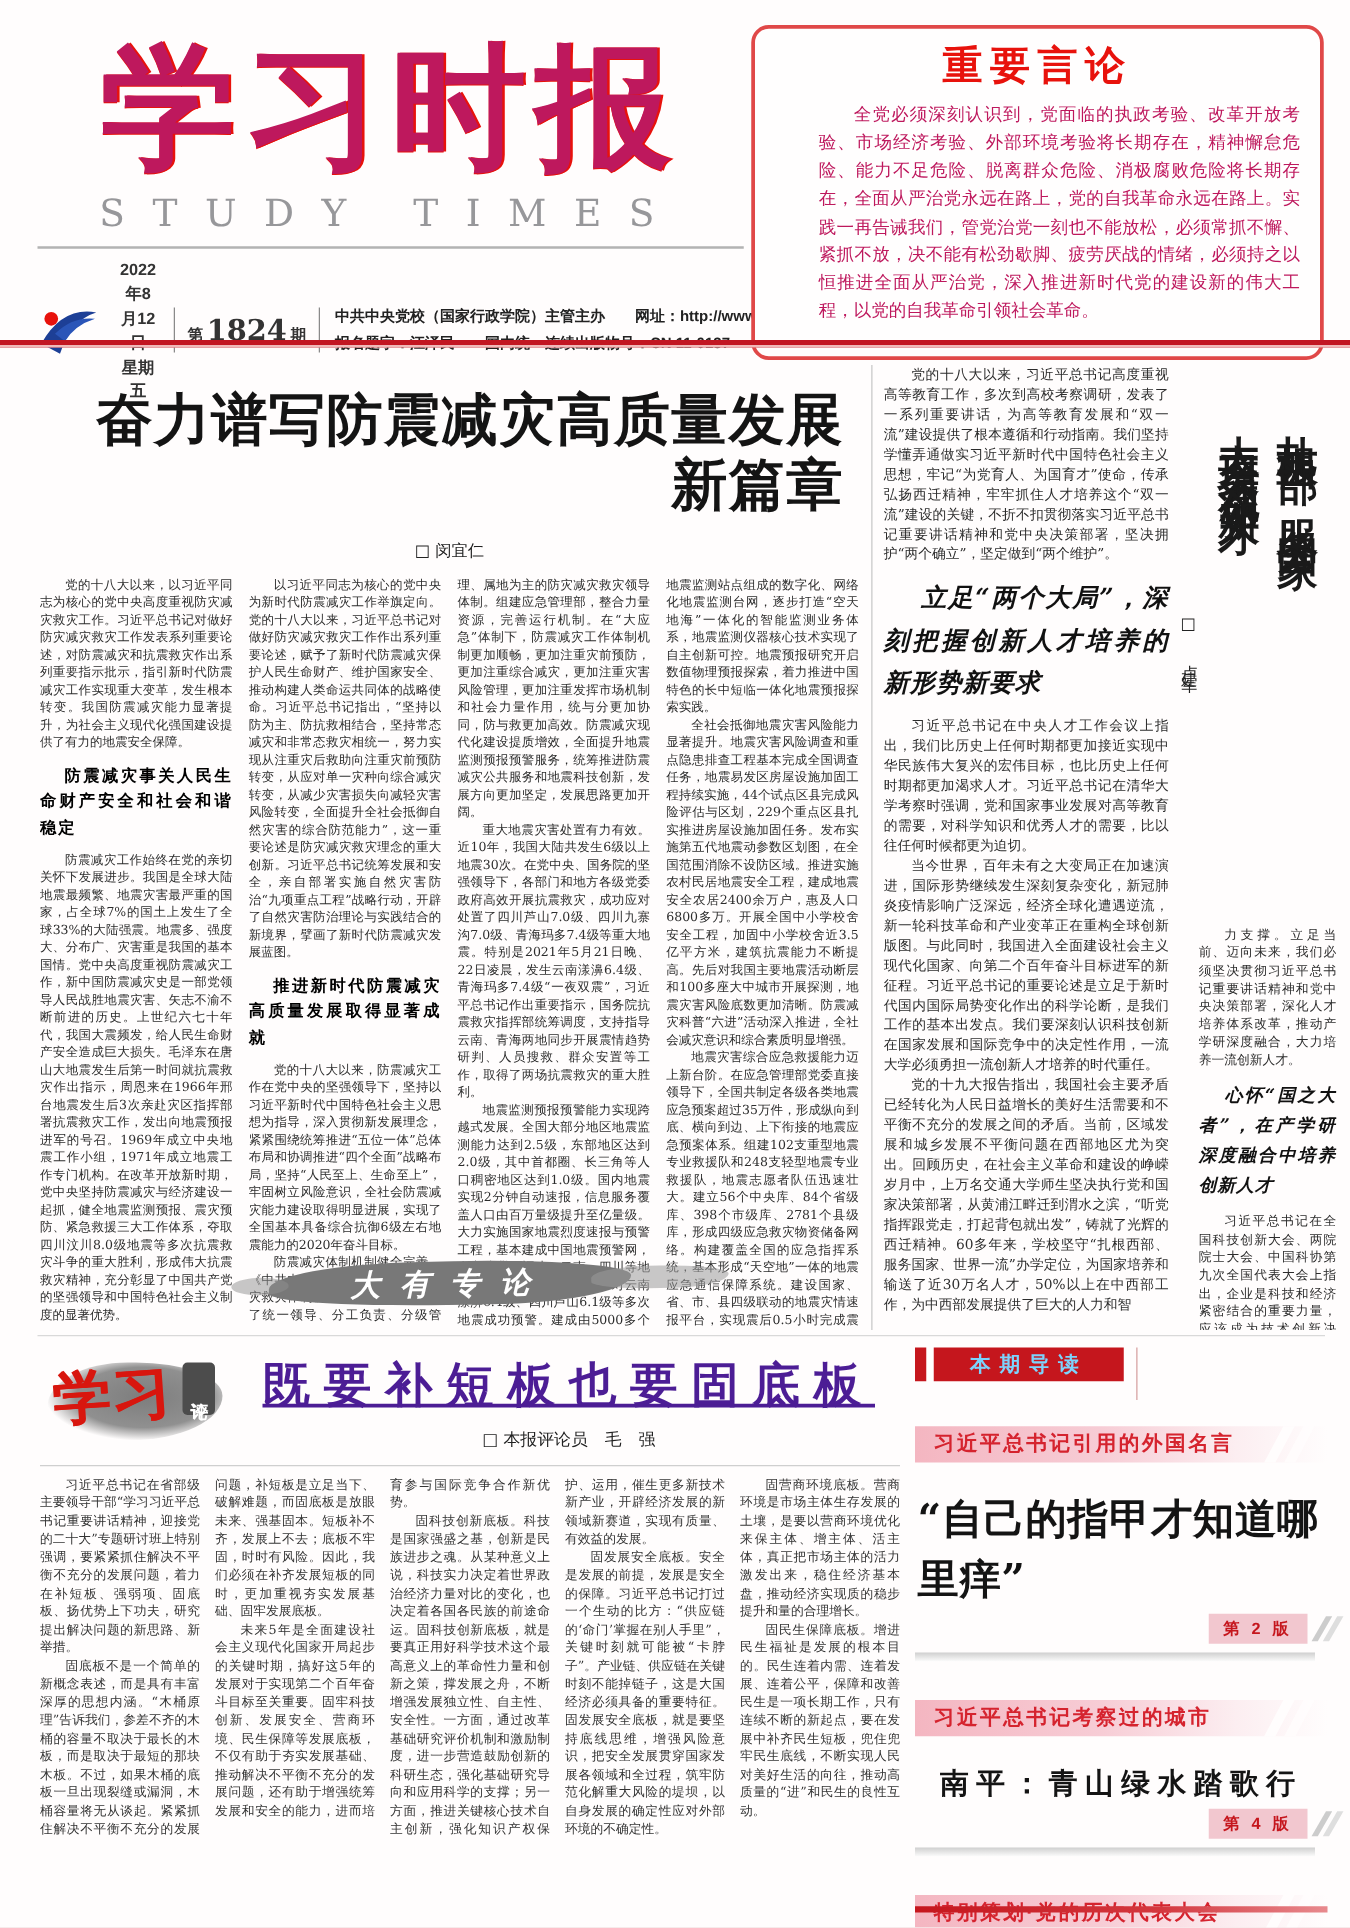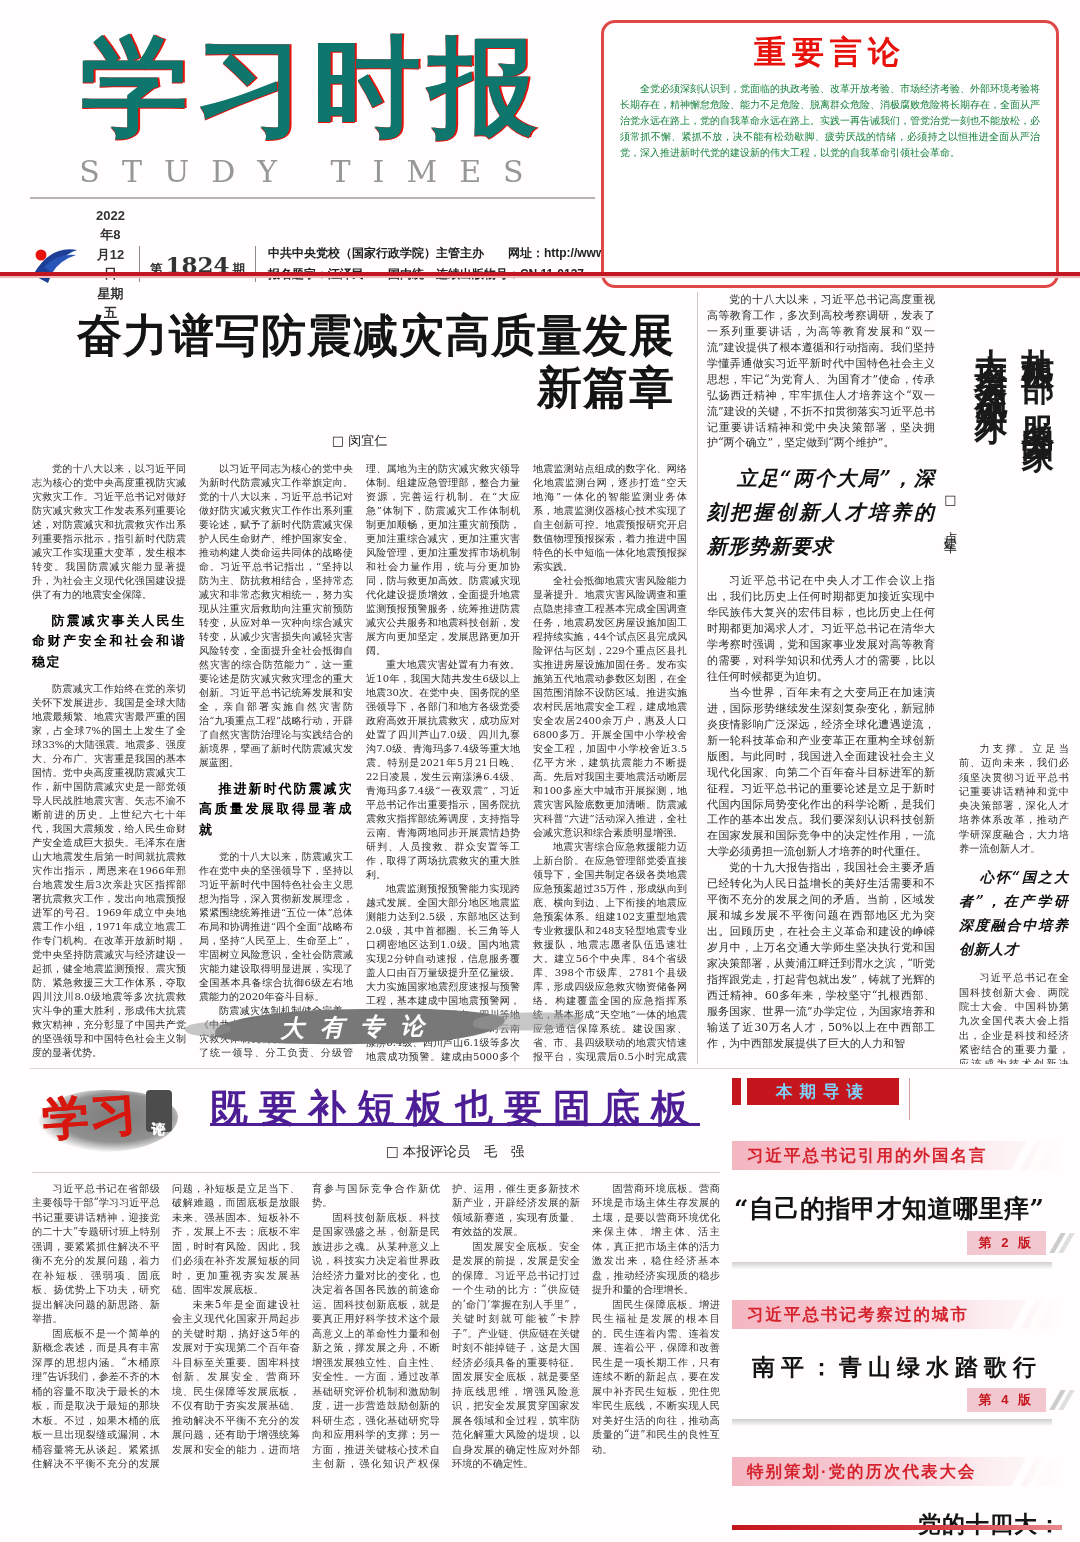--- a/index.html
+++ b/index.html
@@ -2,41 +2,41 @@
 <html><head>
 <meta charset="utf-8">
 <style>
   html,body{margin:0;padding:0;background:#f2dcdc;}
   .page{position:relative;width:1080px;height:1542px;margin:0 auto;background:#fffdfd;overflow:hidden;
         font-family:"DejaVu Serif", serif;color:#222;}
   .sans{font-family:"Liberation Sans","DejaVu Sans",sans-serif;}
 
   
   .masthead{position:absolute;left:30px;top:14px;width:565px;}
-  .brand{font-family:"DejaVu Serif",serif;font-weight:900;font-size:108px;line-height:1.35;color:#0f766e;
+  .brand{font-family:"DejaVu Serif",serif;font-weight:900;font-size:108px;line-height:1.35;color:#be185d;
          text-align:center;letter-spacing:8px;text-shadow:2px 0 0 #e8120c,0 1px 0 #e8120c;}
   .brand-en{font-family:"DejaVu Serif",serif;font-size:30px;color:#97979a;letter-spacing:22px;
             text-align:center;margin-top:-6px;padding-bottom:8px;border-bottom:2px solid #b3b3b3;}
   .mast-row{display:flex;align-items:center;margin-top:7px;font-family:"Liberation Sans",sans-serif;}
   .mast-icon{width:50px;height:42px;margin-right:8px;flex:none;}
   .mast-date{text-align:center;font-size:13px;font-weight:bold;color:#333;line-height:1.5;padding:0 8px;}
   .vdiv{width:1px;height:36px;background:#8a8a8a;margin:0 6px;flex:none;}
   .mast-issue{font-size:12.5px;font-weight:bold;color:#333;padding:0 4px;white-space:nowrap;}
   .issue-no{font-family:"DejaVu Serif",serif;font-size:23px;font-weight:bold;padding:0 3px;text-align:center;}
   .mast-pub{font-size:12px;font-weight:bold;color:#222;line-height:1.75;padding-left:6px;white-space:nowrap;}
 
   .red-rule{position:absolute;left:0;top:272px;width:1080px;height:4px;background:#c21622;
             border-bottom:2px solid #f0b9b9;}
 
   
   .quote-box{position:absolute;left:601px;top:20px;width:458px;height:268px;border:3px solid #e04848;
              border-radius:14px;background:#fffefe;padding:6px 16px;box-sizing:border-box;}
   .quote-title{text-align:center;font-family:"Liberation Sans",sans-serif;font-weight:900;font-size:32px;
                color:#e8120c;letter-spacing:6px;margin:2px 0 6px;}
-  .quote-body{font-size:10px;line-height:1.6;text-align:justify;color:#15803d;text-indent:2em;}
+  .quote-body{font-size:14px;line-height:1.6;text-align:justify;color:#be185d;text-indent:2em;margin-left:35px;}
 
   
   .main-article{position:absolute;left:32px;top:298px;width:655px;}
   .main-headline{font-family:"Liberation Sans","DejaVu Sans",sans-serif;font-weight:900;font-size:45px;
                  letter-spacing:1px;text-align:right;color:#141414;line-height:1.15;margin:12px;}
   .main-byline{text-align:center;font-size:13px;color:#222;margin:18px 0 12px;}
   .main-body{column-count:4;column-gap:13px;height:608px;overflow:hidden;font-size:10px;line-height:1.4;
              text-align:justify;color:#2c2c2c;}
   .main-body p.para{margin:0;text-indent:2em;}
   .main-body h3.subhead{font-family:"Liberation Sans",sans-serif;font-size:13px;font-weight:900;color:#000;
@@ -100,21 +100,21 @@
               font-weight:bold;font-size:16.5px;letter-spacing:7px;display:flex;align-items:center;
               justify-content:center;flex:none;}
   .digest-head::after{content:"";width:1px;background:#d6a0a0;margin-left:10px;height:42px;}
   .digest-item{margin-bottom:31px;}
   .kicker{position:relative;height:29px;line-height:29px;padding-left:15px;font-family:"Liberation Sans",sans-serif;
           font-weight:bold;font-size:16.5px;letter-spacing:2px;color:#d5232e;
           background:linear-gradient(90deg,#f4b6c1 0%,#f7ccd5 45%,#fceef1 78%,rgba(255,255,255,0) 100%);}
   .kicker::after{content:"";position:absolute;right:34px;top:0;width:9px;height:100%;background:#fffdfd;
           transform:skewX(-28deg);box-shadow:16px 0 0 rgba(255,253,253,.85);}
   .d-title{margin-top:21px;font-family:"DejaVu Serif",serif;font-weight:900;color:#141414;line-height:1.45;}
-  .d-title.t0{font-size:25px;text-align:left;padding-left:2px;letter-spacing:0.5px;}
+  .d-title.t0{font-size:33px;text-align:left;padding-left:2px;letter-spacing:0.5px;}
   .d-title.t1{font-size:23px;text-align:center;letter-spacing:6px;}
   .d-title.t2{font-size:23px;text-align:right;letter-spacing:1px;}
   .item-foot{position:relative;height:28px;margin-top:14px;}
   .foot-line{position:absolute;left:0;right:10px;bottom:0;height:7px;
              background:linear-gradient(180deg,#cfcfcf,#fbfbfb);}
   .page-box{position:absolute;right:16px;bottom:14px;background:#f2c7cf;color:#c5161d;font-size:13px;
             font-family:"Liberation Sans",sans-serif;font-weight:bold;letter-spacing:3px;padding:3px 12px;}
   .page-box::after{content:"";position:absolute;right:-14px;top:2px;width:5px;height:20px;background:#cccccc;
             transform:skewX(-30deg);box-shadow:9px 0 0 #dedede;}
   .digest-rule{position:absolute;left:0;bottom:0;width:100%;height:5px;

